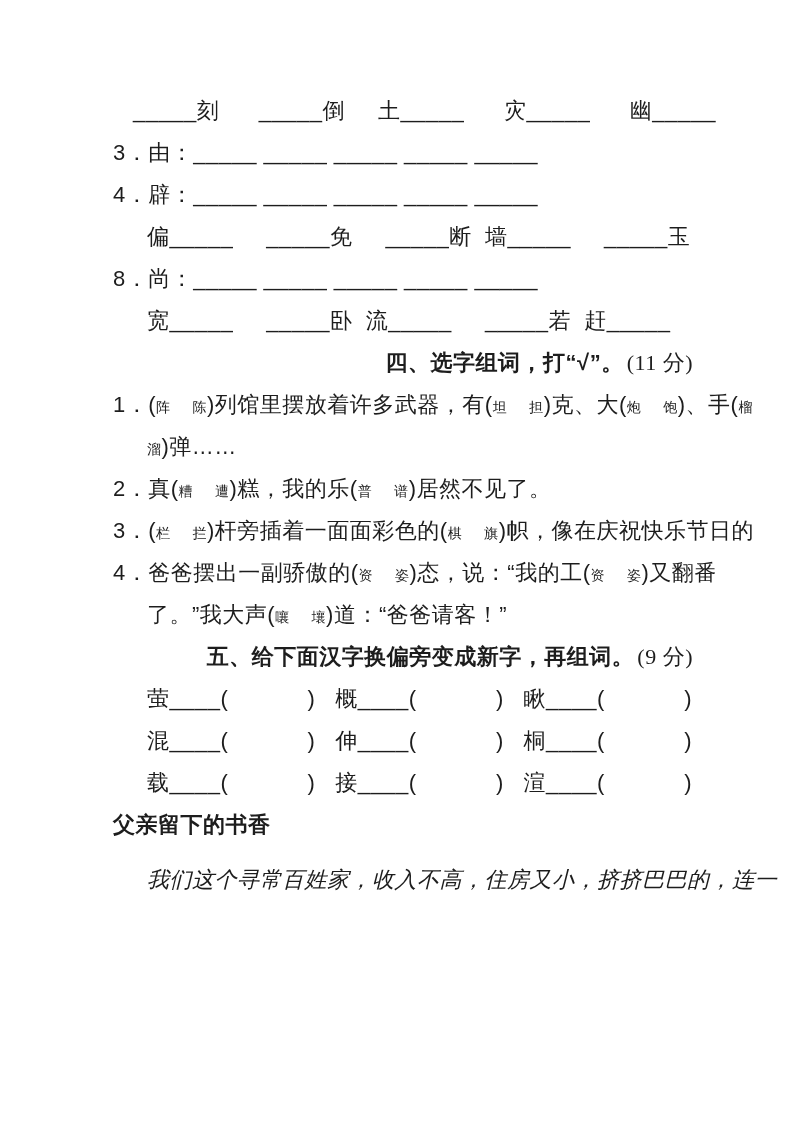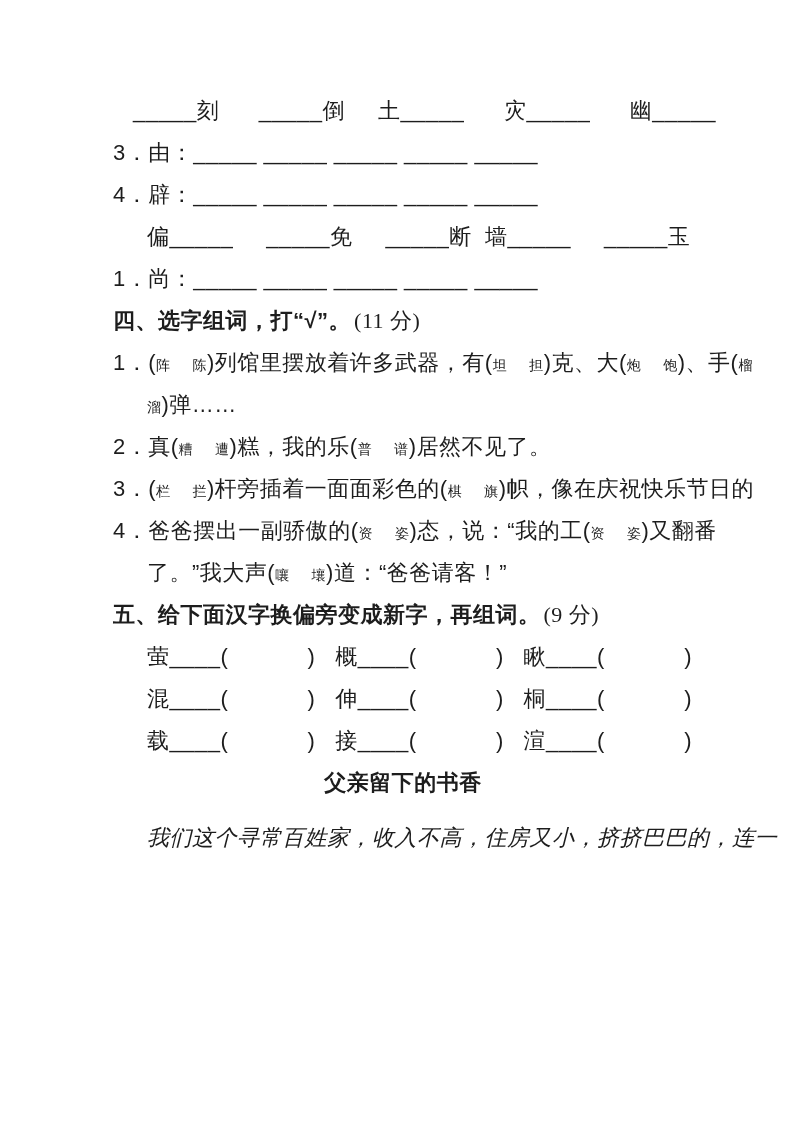--- a/index.html
+++ b/index.html
@@ -20,51 +20,52 @@
   }
   .line {
     font-size: 22px;
     line-height: 42px;
     height: 42px;
     white-space: pre;
     letter-spacing: 0.5px;
   }
   .ind   { padding-left: 34px; }
   .ind20 { padding-left: 20px; }
-  .hdr   { font-weight: bold; }
+  .hdr   { font-weight: bold; text-align: right; }
   .points {
     font-weight: normal;
     font-family: "Liberation Serif", serif;
     padding-left: 3px;
   }
   .sm {
     font-size: 14px;
     font-family: Liberation Sans, sans-serif;
   }
-  .center { text-align: center; }
+  .center { text-align: left; }
   .bold   { font-weight: bold; }
   .kai {
     font-family: "Liberation Serif", serif;
     font-style: italic;
     margin-top: 13px;
   }
 </style>
 </head>
 <body>
 
 <div class="doc">
 
   <div class="line ind20">_____刻      _____倒     土_____      灾_____      幽_____</div>
 
   <div class="line">3．由：_____ _____ _____ _____ _____</div>
 
   <div class="line">4．辟：_____ _____ _____ _____ _____</div>
   <div class="line ind">偏_____     _____免     _____断  墙_____     _____玉</div>
 
-  <div class="line">1．尚：_____ _____ _____ _____ _____</div>
+  <div class="line">8．尚：_____ _____ _____ _____ _____</div>
+  <div class="line ind">宽_____     _____卧  流_____     _____若  赶_____</div>
 
   <div class="line hdr"><span>四、选字组词，打“√”。</span><span class="points">(11 分)</span></div>
 
   <div class="line"><span>1．(</span><span class="sm">阵     陈</span><span>)列馆里摆放着许多武器，有(</span><span class="sm">坦     担</span><span>)克、大(</span><span class="sm">炮     饱</span><span>)、手(</span><span class="sm">榴</span></div>
   <div class="line ind"><span class="sm">溜</span><span>)弹……</span></div>
   <div class="line"><span>2．真(</span><span class="sm">糟     遭</span><span>)糕，我的乐(</span><span class="sm">普     谱</span><span>)居然不见了。</span></div>
   <div class="line"><span>3．(</span><span class="sm">栏     拦</span><span>)杆旁插着一面面彩色的(</span><span class="sm">棋     旗</span><span>)帜，像在庆祝快乐节日的</span></div>
   <div class="line"><span>4．爸爸摆出一副骄傲的(</span><span class="sm">资     姿</span><span>)态，说：“我的工(</span><span class="sm">资     姿</span><span>)又翻番</span></div>
   <div class="line ind"><span>了。”我大声(</span><span class="sm">嚷     壤</span><span>)道：“爸爸请客！”</span></div>
 

